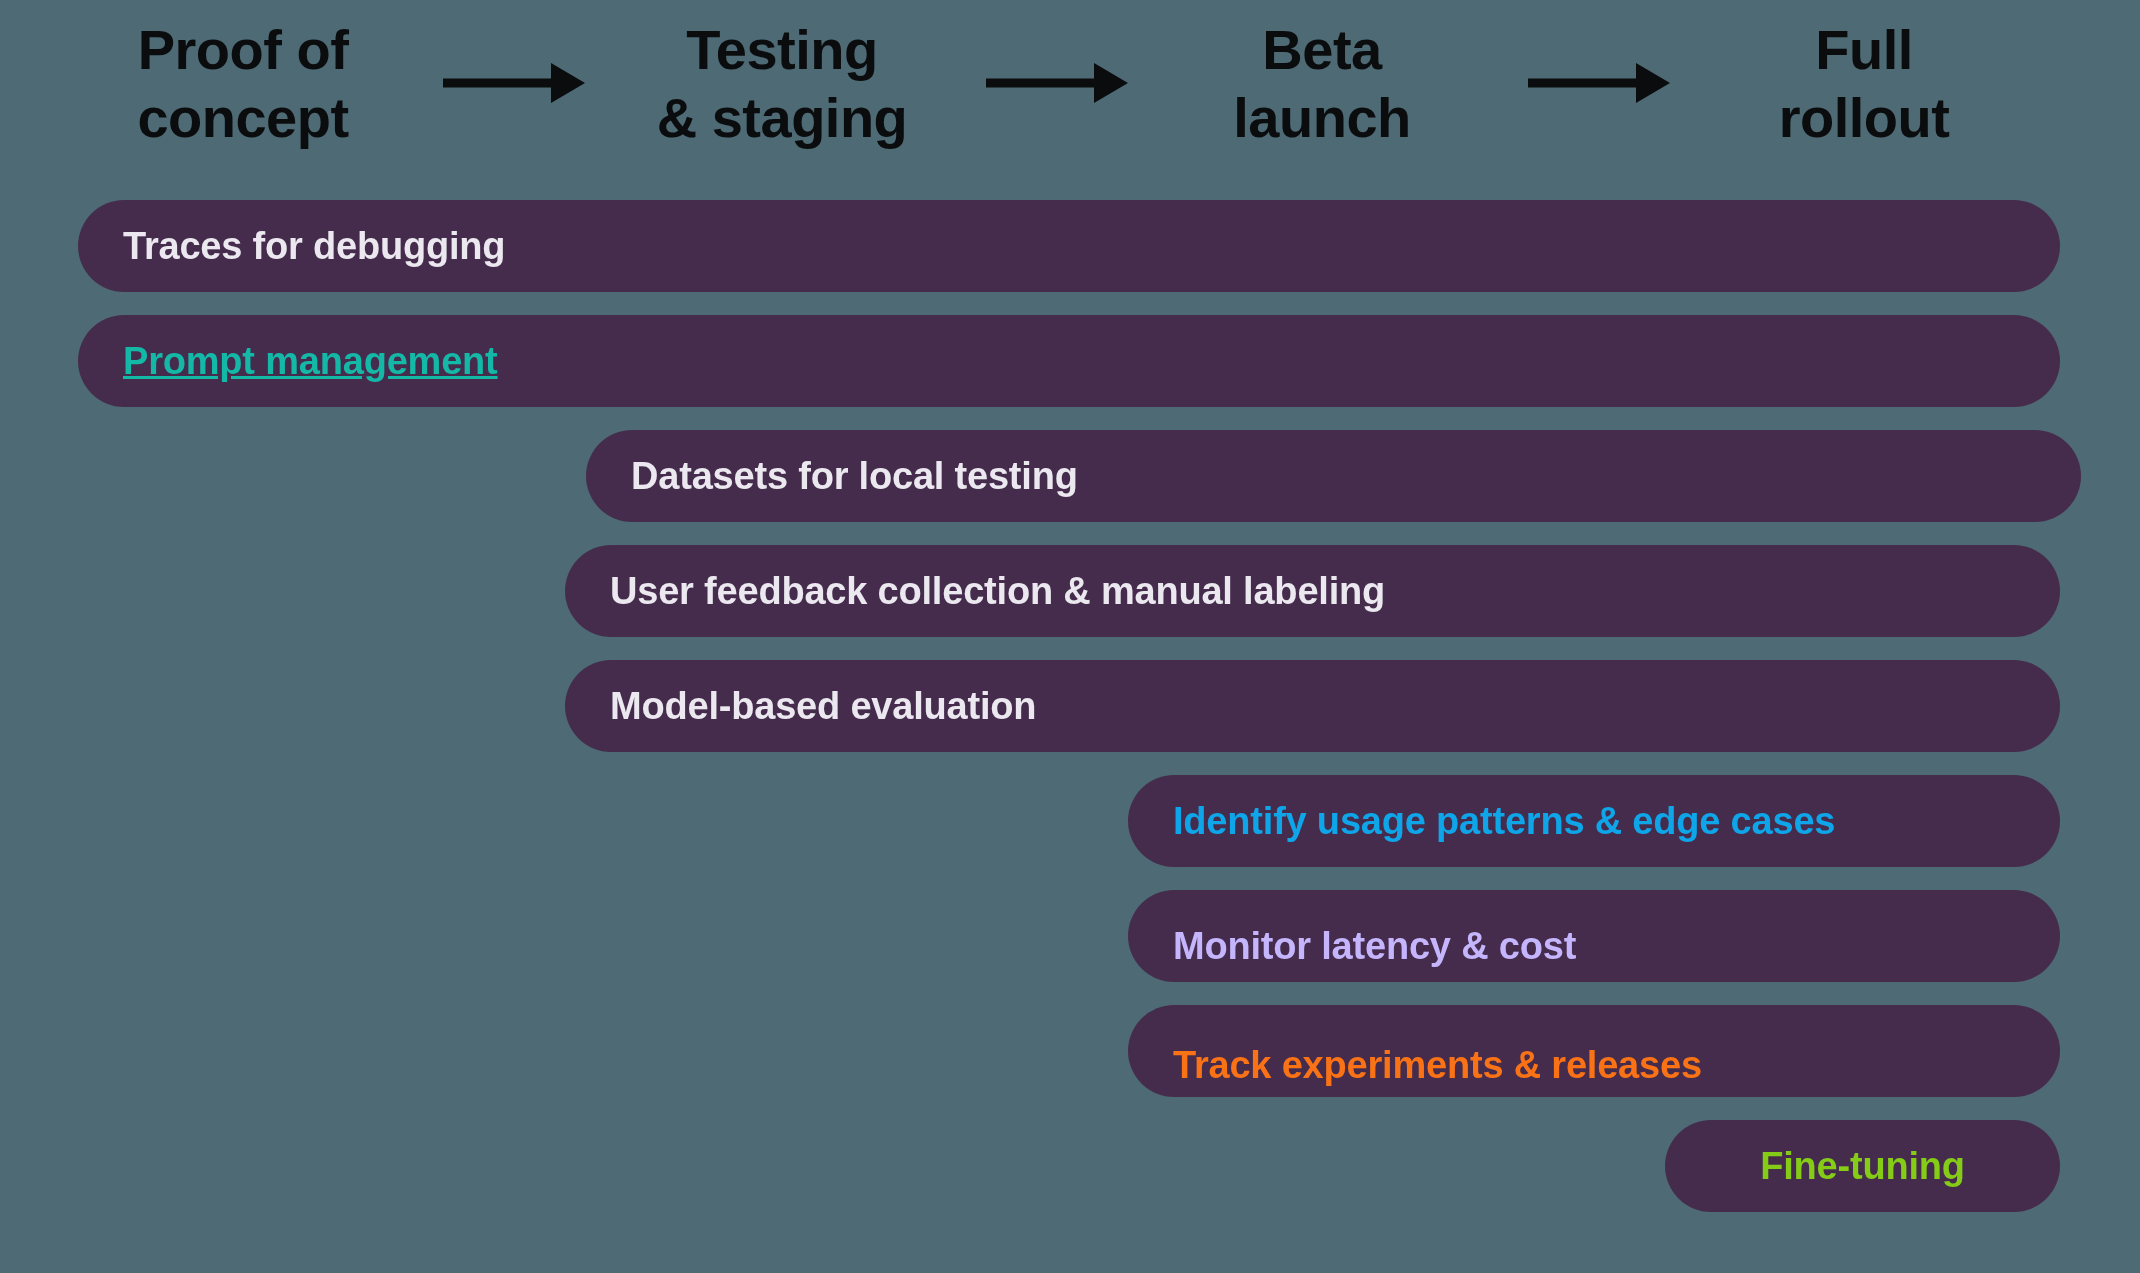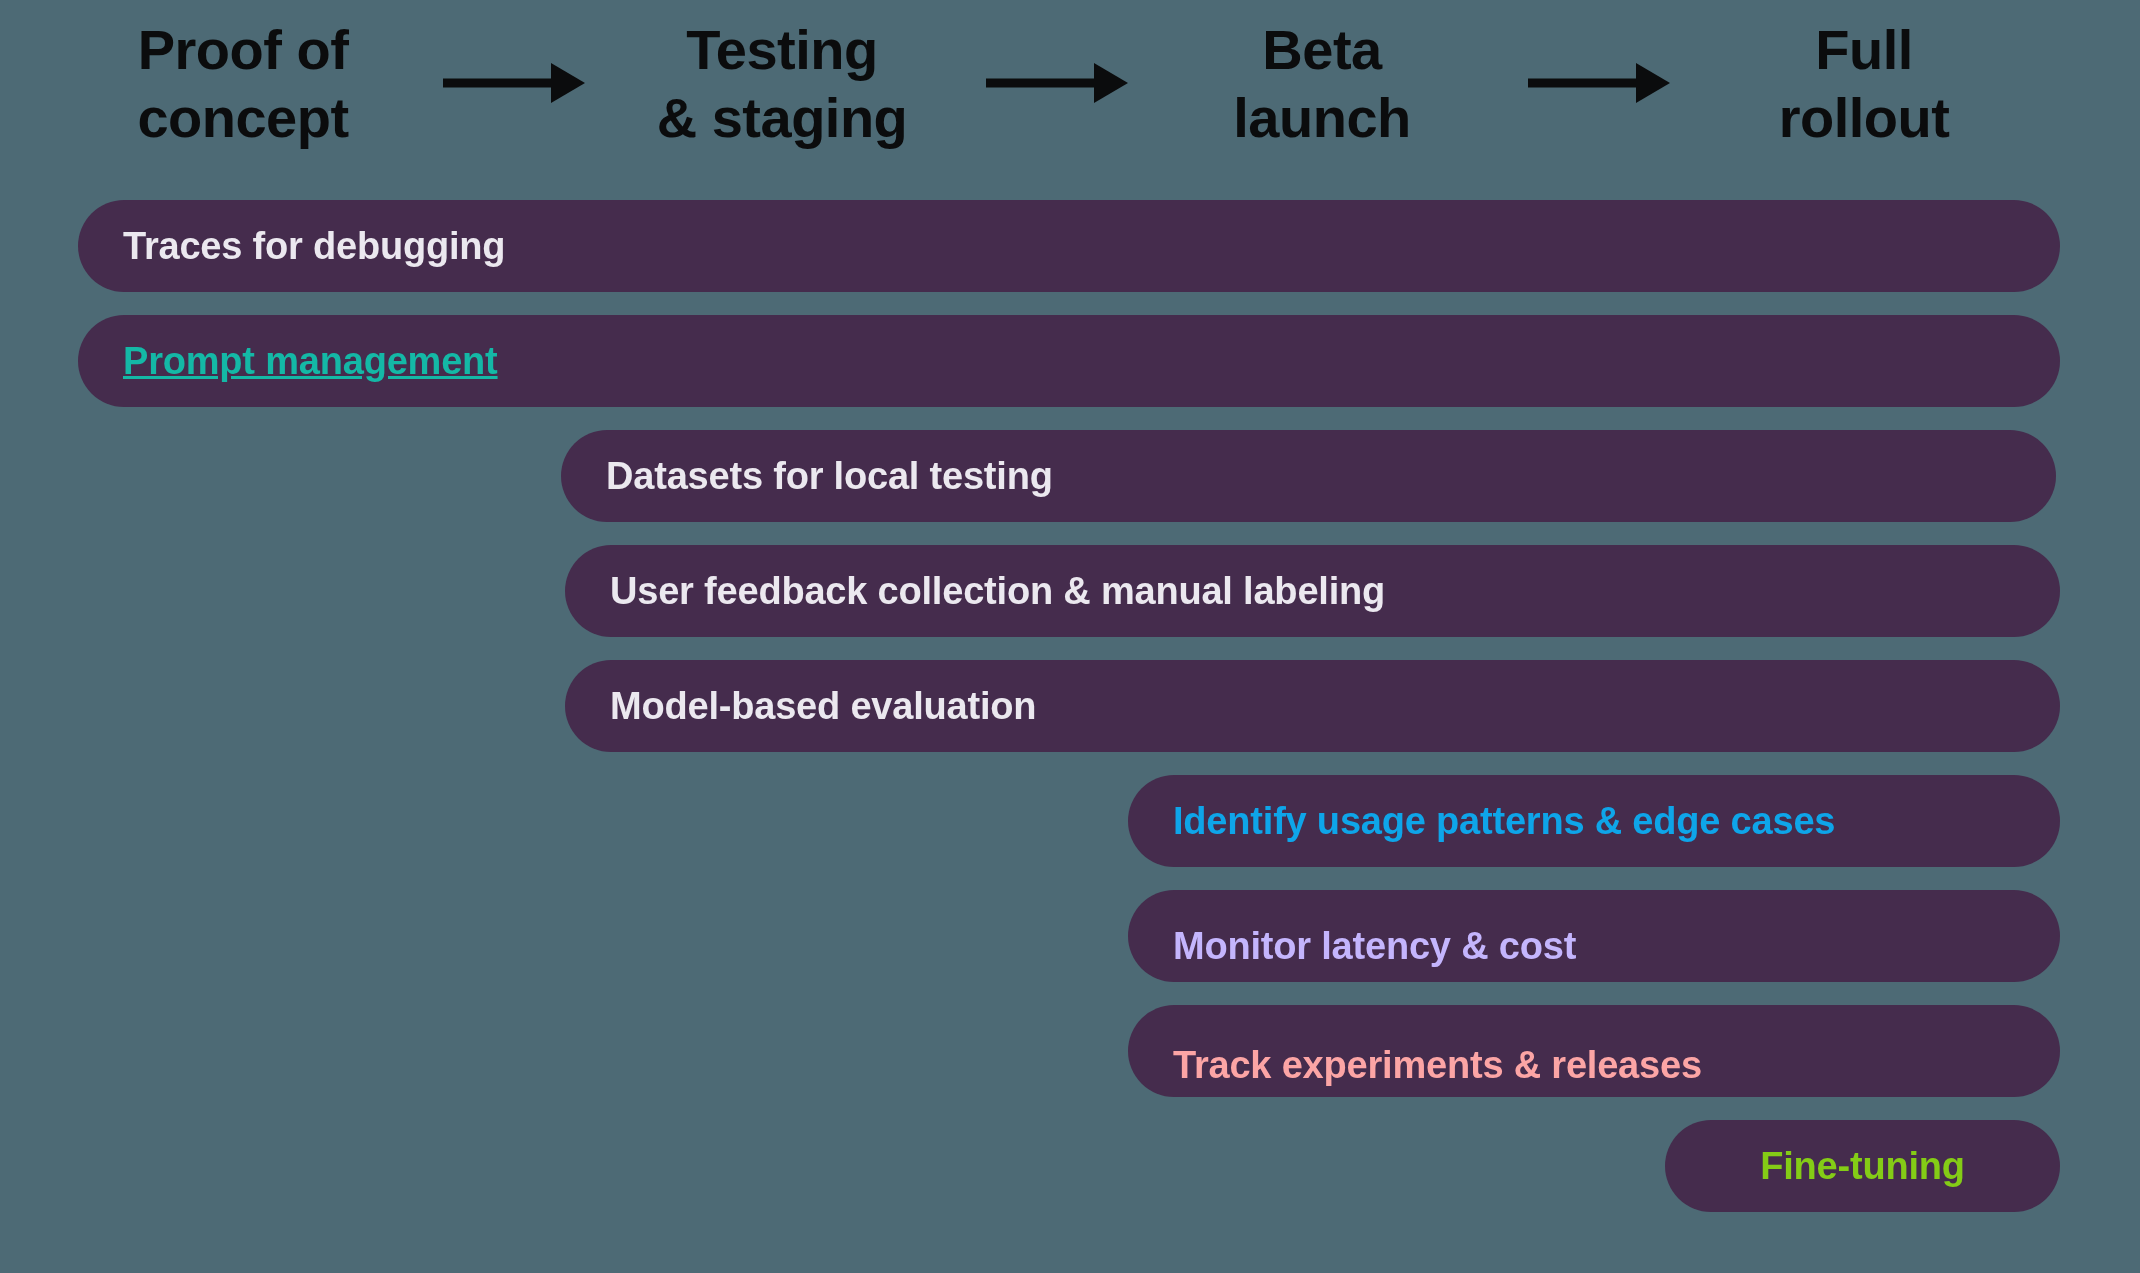--- a/index.html
+++ b/index.html
@@ -93,36 +93,36 @@
           <polygon points="108,0 142,20 108,40" fill="#0b0c0d"></polygon>
         </svg></div>
     </div>
   <div id="pill-rows">
       <div class="pill align-left" style="left: 78px; top: 200px; width: 1982px; background: rgb(69, 44, 77); text-align: right;">
         <span class="pill-label" style="color: rgb(235, 232, 239);">Traces for debugging</span>
       </div>
       <div class="pill align-left" style="left: 78px; top: 315px; width: 1982px; background: rgb(69, 44, 77);">
         <span class="pill-label" style="color: #14b8a6; text-decoration: underline;">Prompt management</span>
       </div>
-      <div class="pill align-left" style="left: 561px; top: 430px; width: 1495px; background: rgb(69, 44, 77);">
+      <div class="pill align-left" style="left: 586px; top: 430px; width: 1495px; background: rgb(69, 44, 77);">
         <span class="pill-label" style="color: rgb(235, 232, 239);">Datasets for local testing</span>
       </div>
       <div class="pill align-left" style="left: 565px; top: 545px; width: 1495px; background: rgb(69, 44, 77);">
         <span class="pill-label" style="color: rgb(235, 232, 239);">User feedback collection &amp; manual labeling</span>
       </div>
       <div class="pill align-left" style="left: 565px; top: 660px; width: 1495px; background: rgb(69, 44, 77);">
         <span class="pill-label" style="color: rgb(235, 232, 239);">Model-based evaluation</span>
       </div>
       <div class="pill align-left" style="left: 1128px; top: 775px; width: 932px; background: rgb(69, 44, 77);">
         <span class="pill-label" style="color: #0ea5e9;">Identify usage patterns &amp; edge cases</span>
       </div>
       <div class="pill align-left" style="left: 1128px; top: 890px; width: 932px; background: rgb(69, 44, 77);">
         <span class="pill-label" style="color: #c4b5fd; margin-top: 20px;">Monitor latency &amp; cost</span>
       </div>
       <div class="pill align-left" style="left: 1128px; top: 1005px; width: 932px; background: rgb(69, 44, 77);">
-        <span class="pill-label" style="color: #fca5a5; margin-top: 28px;">Track experiments &amp; releases</span>
+        <span class="pill-label" style="color: #f97316; margin-top: 28px;">Track experiments &amp; releases</span>
       </div>
       <div class="pill align-center" style="left: 1665px; top: 1120px; width: 395px; background: rgb(69, 44, 77);">
         <span class="pill-label" style="color: #84cc16;">Fine-tuning</span>
       </div>
     </div>
 
 </div>
 
 </body></html>

